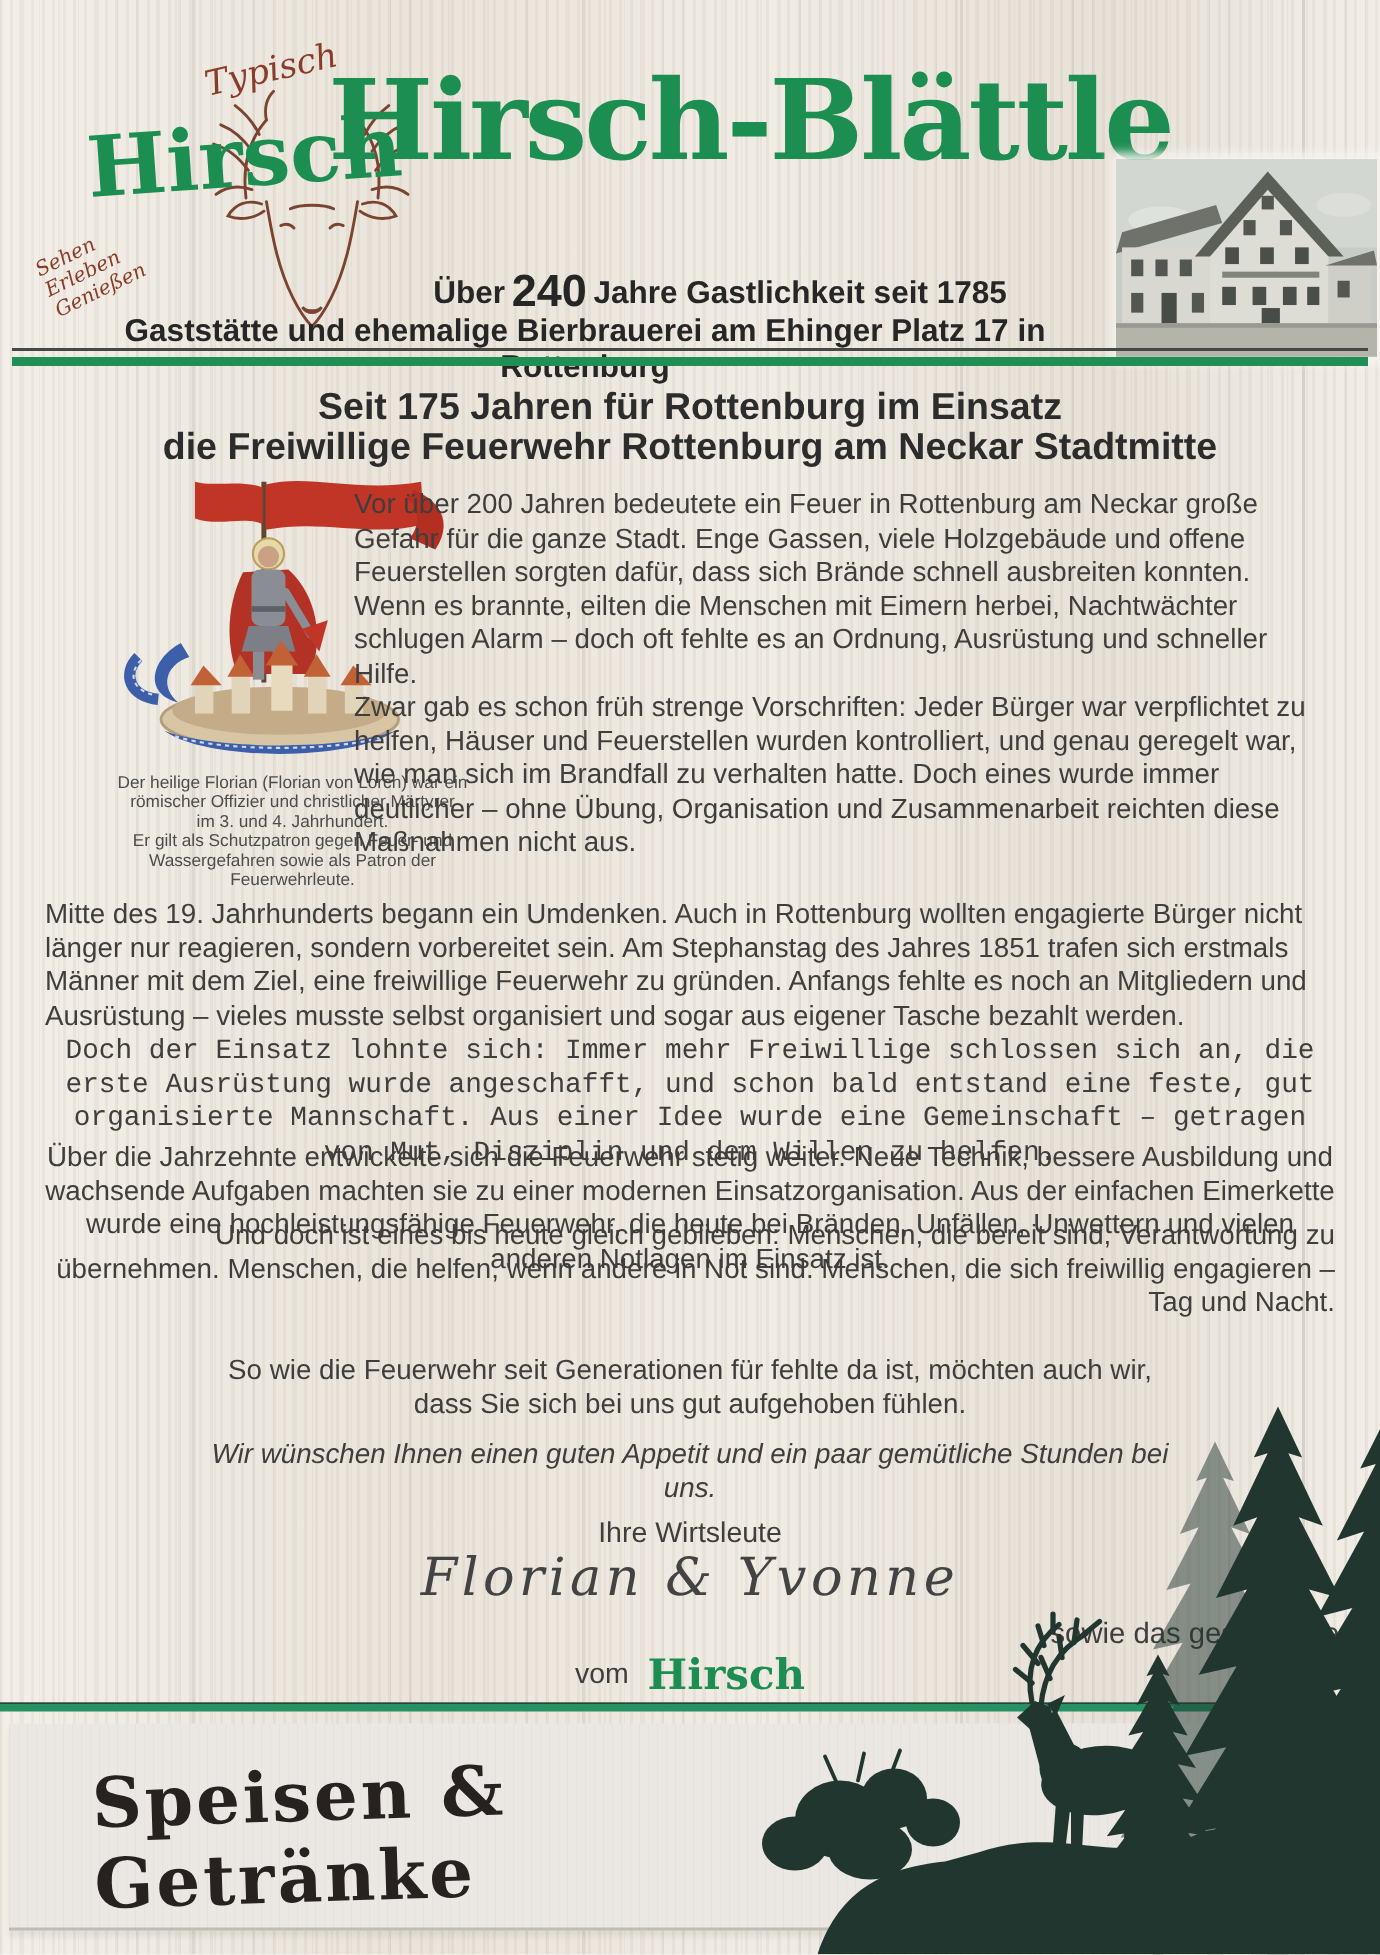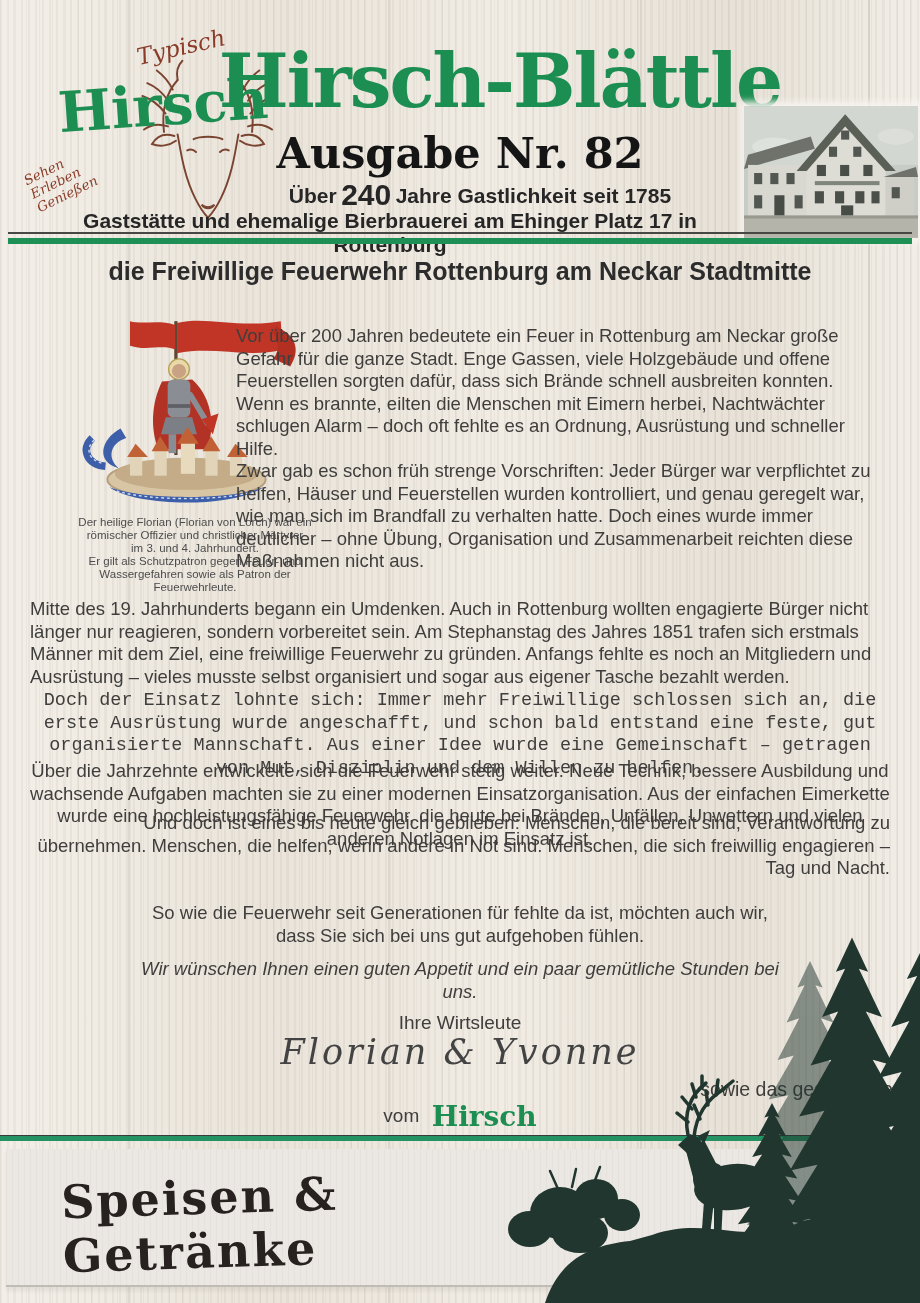--- a/index.html
+++ b/index.html
@@ -112,21 +112,20 @@
     <span class="logo-typisch">Typisch</span>
     <span class="logo-hirsch">Hirsch</span>
     <div class="logo-tagline">
       <div>Sehen</div>
       <div>Erleben</div>
       <div>Genießen</div>
     </div>
   </div>
 
   <div class="main-title">Hirsch-Blättle</div>
-  <div class="issue">Ausgabe Nr. 82</div>
 
   <div class="history">
     <span class="h-sm">Über</span>
     <span class="h-lg">240</span>
     <span class="h-sm">Jahre Gastlichkeit seit 1785</span>
   </div>
   <div class="address">Gaststätte und ehemalige Bierbrauerei am Ehinger Platz 17 in Rottenburg</div>
 
   <svg class="photo-box" viewBox="0 0 172 130">
     <rect x="0" y="0" width="172" height="130" fill="#cdd0ca"></rect>
@@ -160,20 +159,21 @@
     <rect x="146" y="80" width="8" height="11" fill="#4a4d48"></rect>
     <rect x="0" y="108" width="172" height="22" fill="#b8b5ac"></rect>
     <rect x="0" y="108" width="172" height="3" fill="#9a978e"></rect>
     <rect x="0" y="0" width="172" height="130" fill="#9eb3a5" opacity="0.10"></rect>
   </svg>
 
   <div class="rule-dark"></div>
   <div class="rule-green"></div>
 
   <div class="h1">
+    <div>Seit 175 Jahren für Rottenburg im Einsatz</div>
     <div>die Freiwillige Feuerwehr Rottenburg am Neckar Stadtmitte</div>
   </div>
 
   <div class="florian-figure">
     <svg class="florian-svg" viewBox="0 0 278 205">
       <rect x="117" y="4" width="3.5" height="142" fill="#5f4632"></rect>
       <path d="M120,6 C150,-2 185,12 230,4 L232,34 C195,44 160,30 120,38 Z" fill="#c13527"></path>
       <path d="M225,10 C245,18 252,34 240,52 L222,44 C230,34 228,22 220,16 Z" fill="#b22f22"></path>
       <path d="M118,8 C100,2 84,8 70,4 L70,30 C88,36 104,28 118,34 Z" fill="#c13527"></path>
       <circle cx="122" cy="55" r="11" fill="#e8d9a8" stroke="#b9a05c" stroke-width="1.5"></circle>

